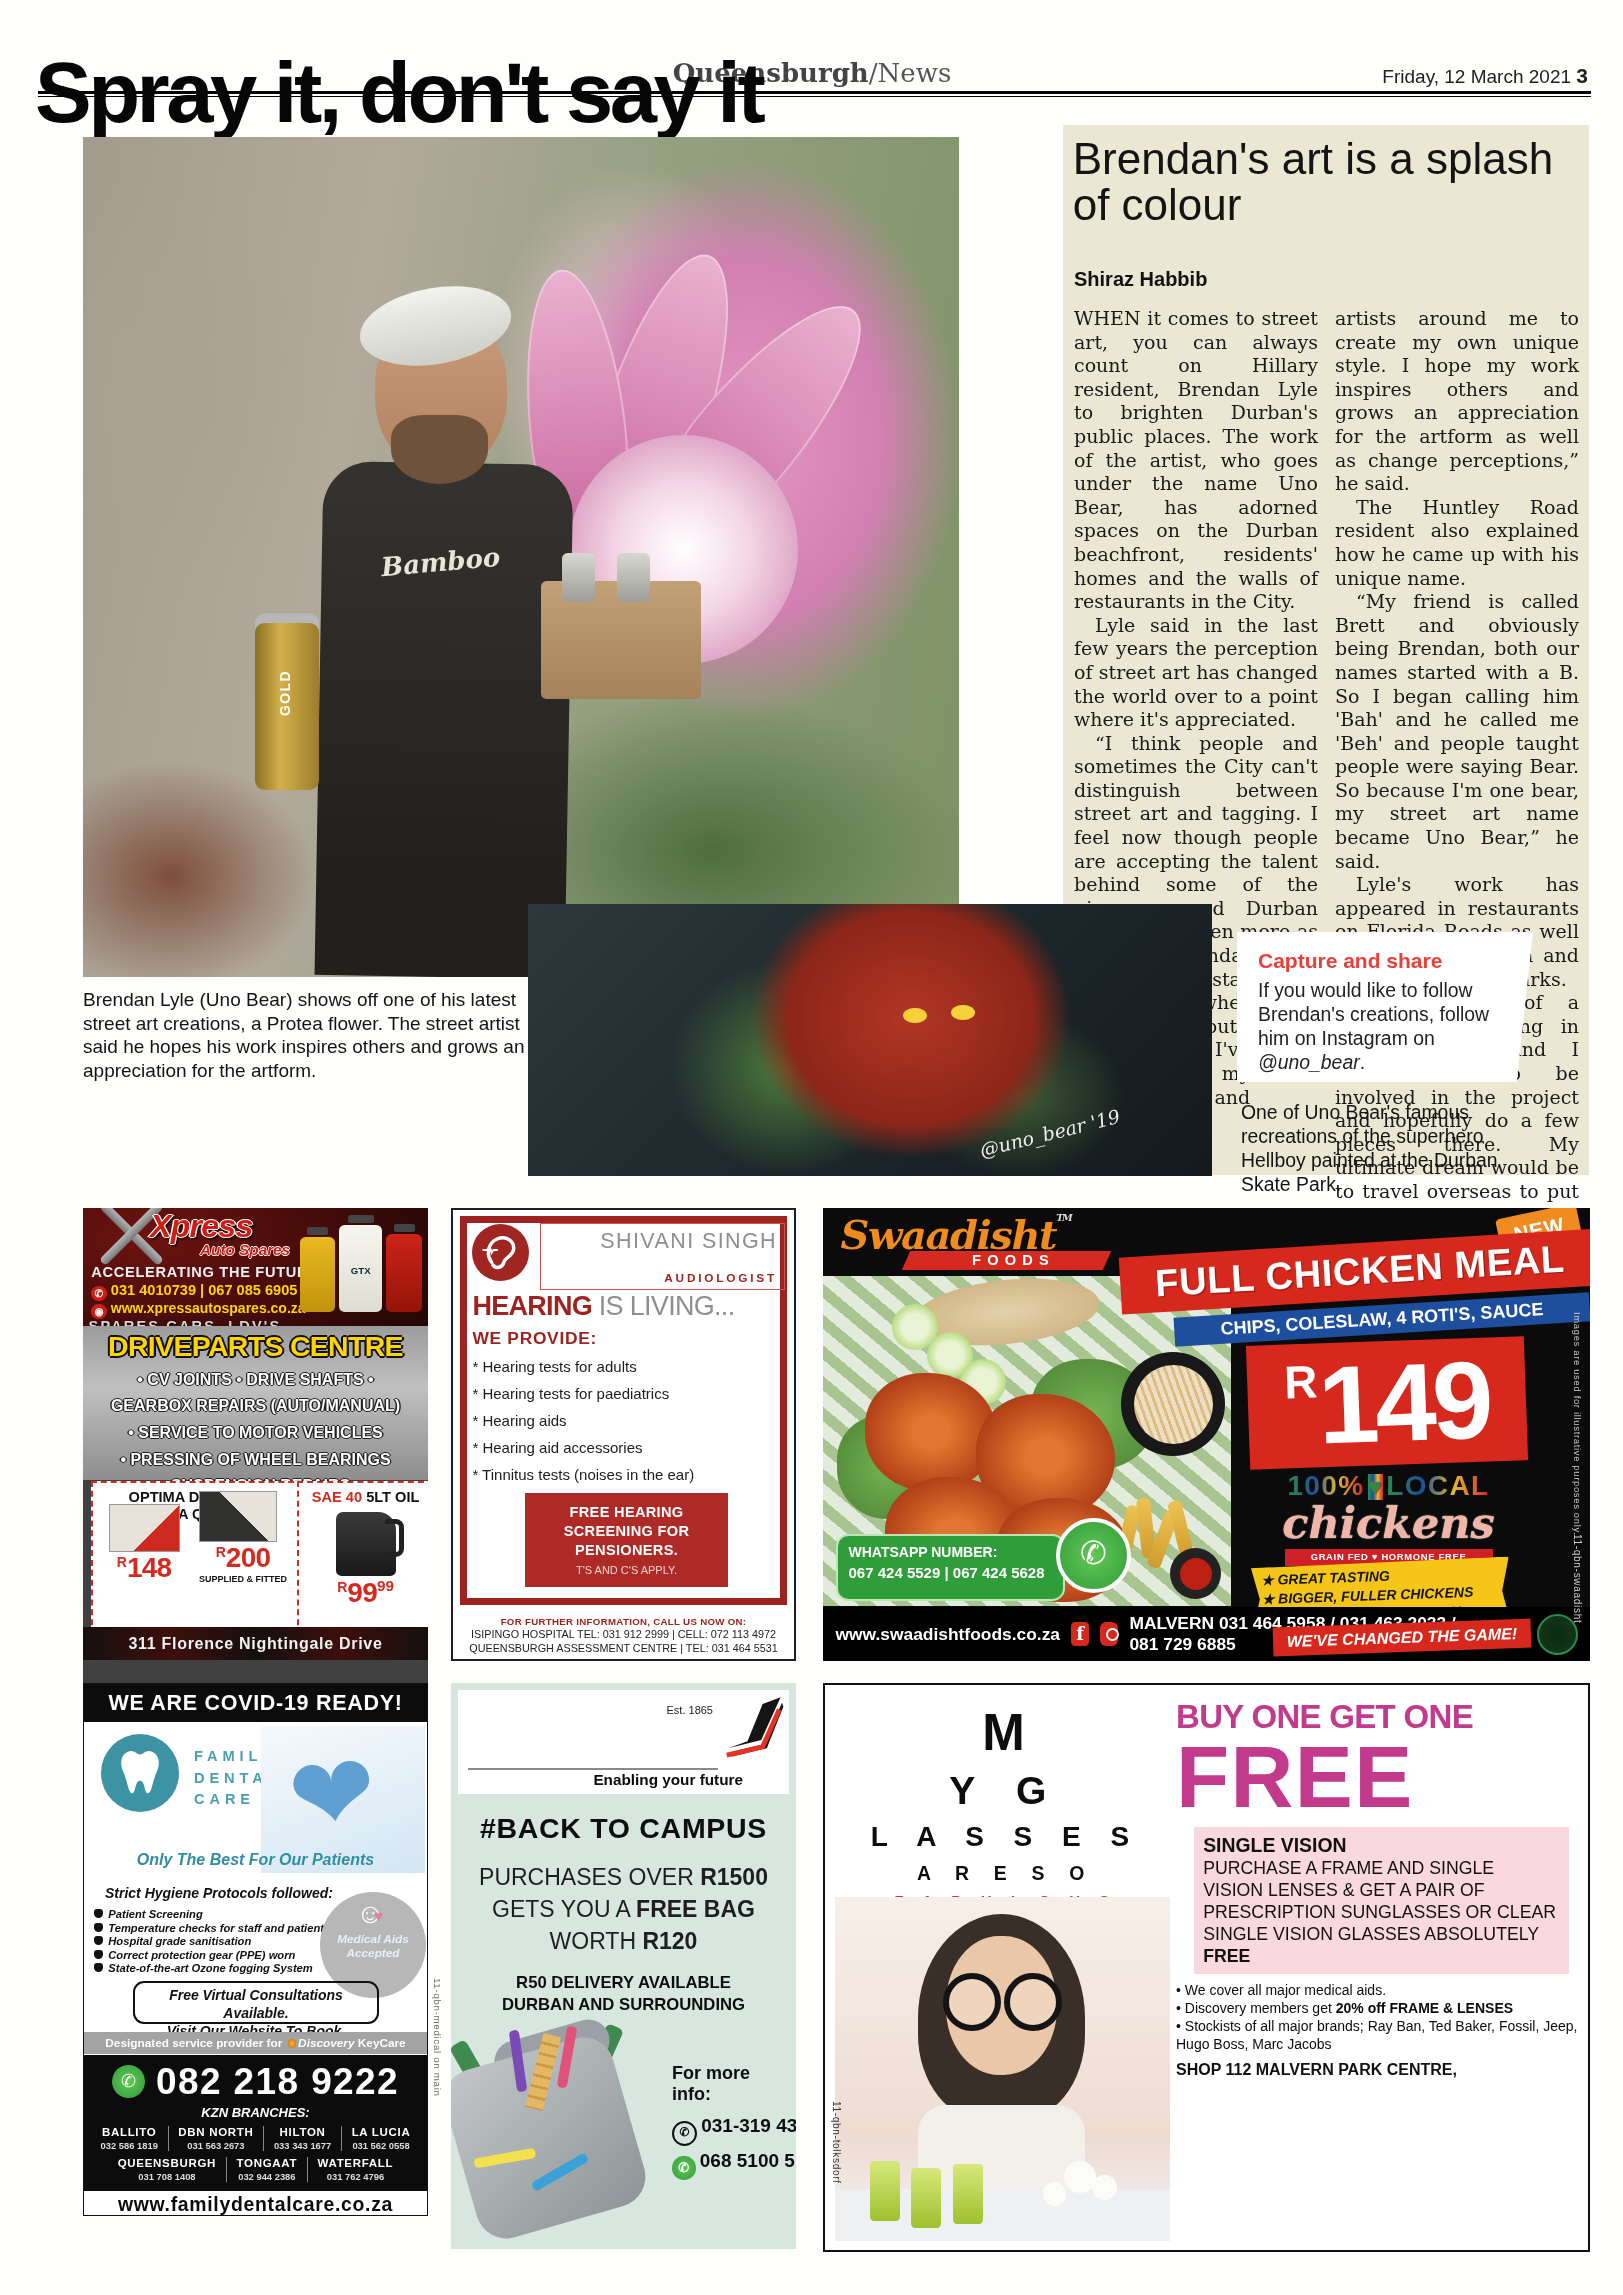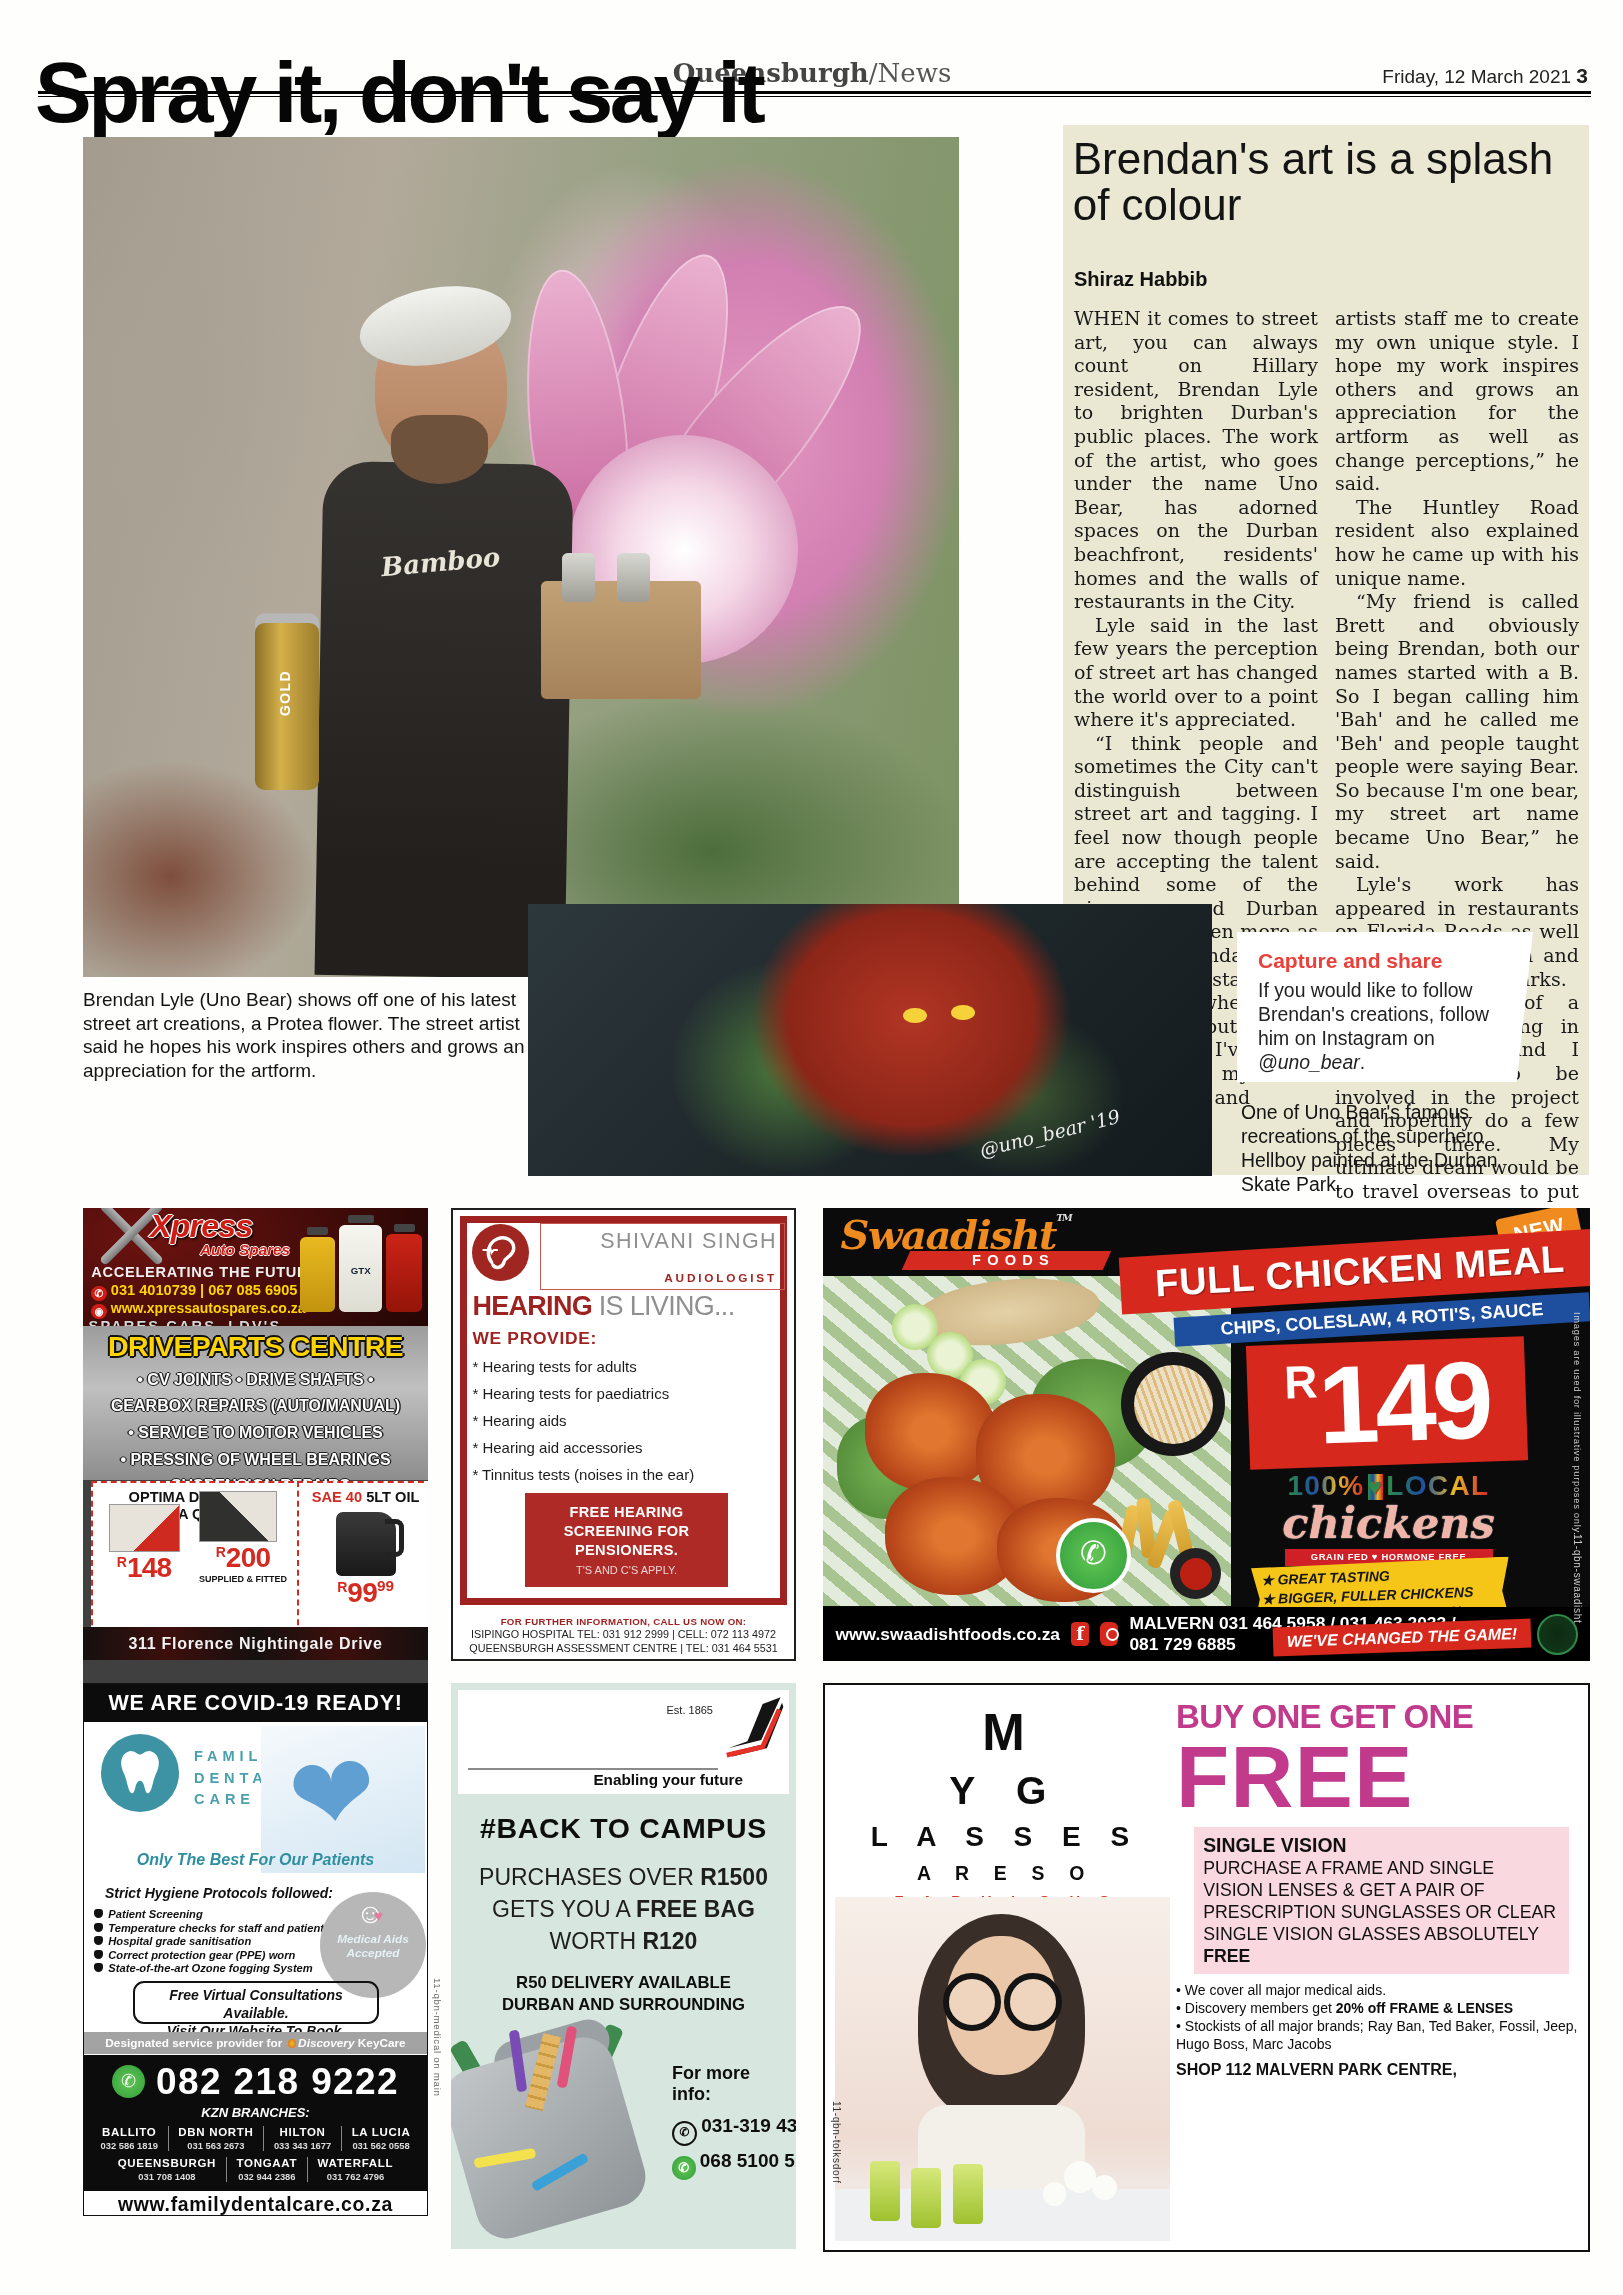--- a/index.html
+++ b/index.html
@@ -375,21 +375,21 @@
 <div class="abs cream">
   <div class="abs side-title">Brendan's art is a splash of colour</div>
   <div class="abs side-byline">Shiraz Habbib</div>
   <div class="abs col c1">
     <p>WHEN it comes to street art, you can always count on Hillary resident, Brendan Lyle to brighten Durban's public places. The work of the artist, who goes under the name Uno Bear, has adorned spaces on the Durban beachfront, residents' homes and the walls of restaurants in the City.</p>
     <p>Lyle said in the last few years the perception of street art has changed the world over to a point where it's appreciated.</p>
     <p>“I think people and sometimes the City can't distinguish between street art and tagging. I feel now though people are accepting the talent behind some of the pieces around Durban and we are seen more as artists, not vandals.</p>
     <p>“I actually started off as a tagger when I was learning about spray painting. But I've learnt so much of my skills from YouTube and</p>
   </div>
   <div class="abs col c2">
-    <p>artists staff me to create my own unique style. I hope my work inspires others and grows an appreciation for the artform as well as change perceptions,” he said.</p>
+    <p>artists around me to create my own unique style. I hope my work inspires others and grows an appreciation for the artform as well as change perceptions,” he said.</p>
     <p>The Huntley Road resident also explained how he came up with his unique name.</p>
     <p>“My friend is called Brett and obviously being Brendan, both our names started with a B. So I began calling him 'Bah' and he called me 'Beh' and people taught people were saying Bear. So because I'm one bear, my street art name became Uno Bear,” he said.</p>
     <p>Lyle's work has appeared in restaurants on Florida Roads as well as both the Durban and Scottburgh skate parks.</p>
     <p>“There's talk of a skate park opening in Malvern soon and I would love to be involved in the project and hopefully do a few pieces there. My ultimate dream would be to travel overseas to put up a mural,” he explained.</p>
   </div>
 </div>
 
 <div class="abs hellboy">
   <div class="abs hb-eye" style="left:375px;top:104px"></div>
   <div class="abs hb-eye" style="left:423px;top:101px"></div>
@@ -522,20 +522,24 @@
       <span class="sw-l1">LOCAL</span></div>
     <div class="sw-chickens">chickens</div>
     <div class="sw-grain">GRAIN FED ♥ HORMONE FREE</div>
   </div>
   <div class="abs sw-ribbon">
     <div class="sw-star">★ GREAT TASTING</div>
     <div class="sw-star">★ BIGGER, FULLER CHICKENS</div>
     <div class="sw-star">★ HORMONE FREE CHICKEN</div>
   </div>
   <div class="abs sw-changed">WE'VE CHANGED THE GAME!</div>
+  <div class="abs sw-wa">
+    <div class="sw-wal">WHATSAPP NUMBER:</div>
+    <div class="sw-wan">067 424 5529 | 067 424 5628</div>
+  </div>
   <div class="abs sw-waic">✆</div>
   <div class="abs sw-foot">
     <span class="sw-web">www.swaadishtfoods.co.za</span>
     <span class="sw-fb">f</span>
     <span class="sw-ig"></span>
     <span class="sw-tel">MALVERN 031 464 5958 / 031 463 2033 / 081 729 6885</span>
     <span class="sw-terms">T's &amp; C's apply. E&amp;OE</span>
     <span class="sw-halal"></span>
   </div>
   <div class="abs vtext sw-note">Images are used for illustrative purposes only.</div>

